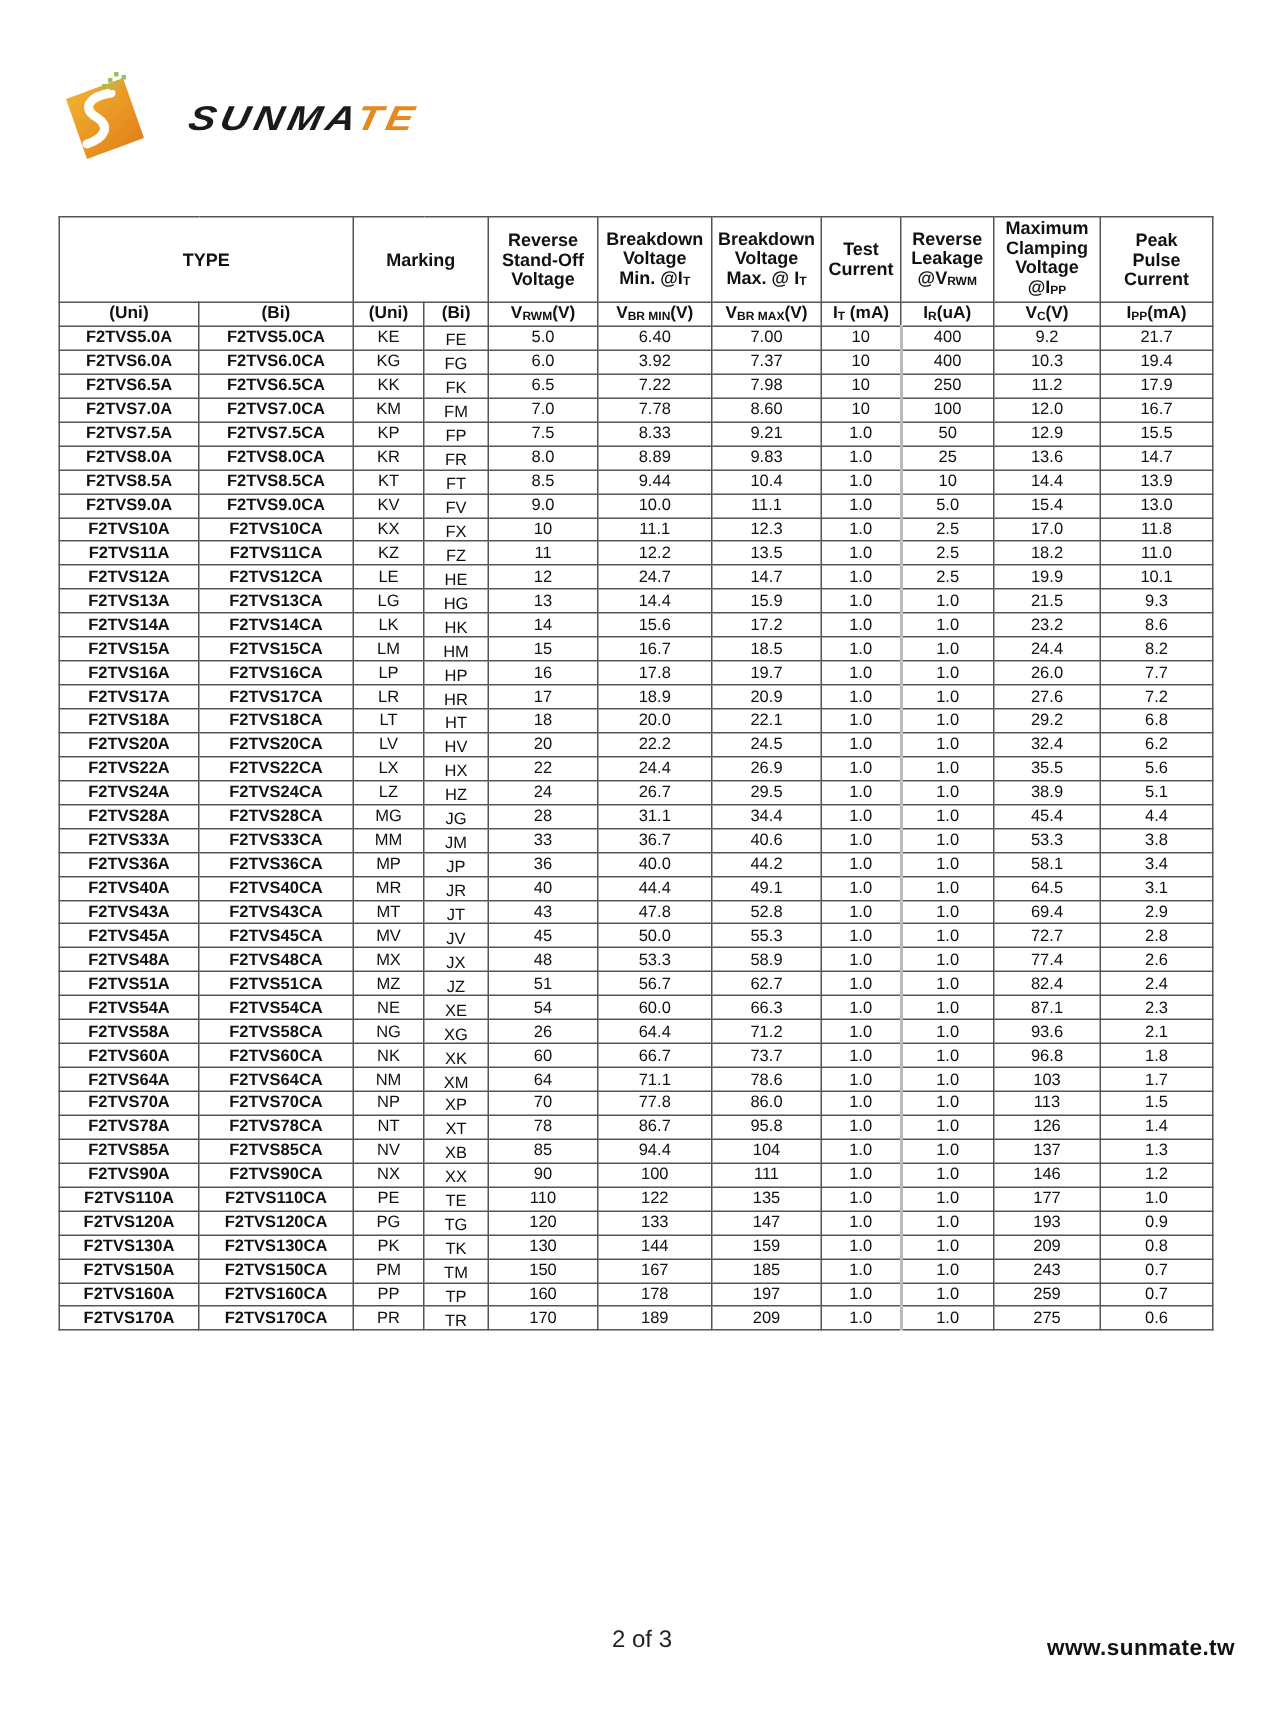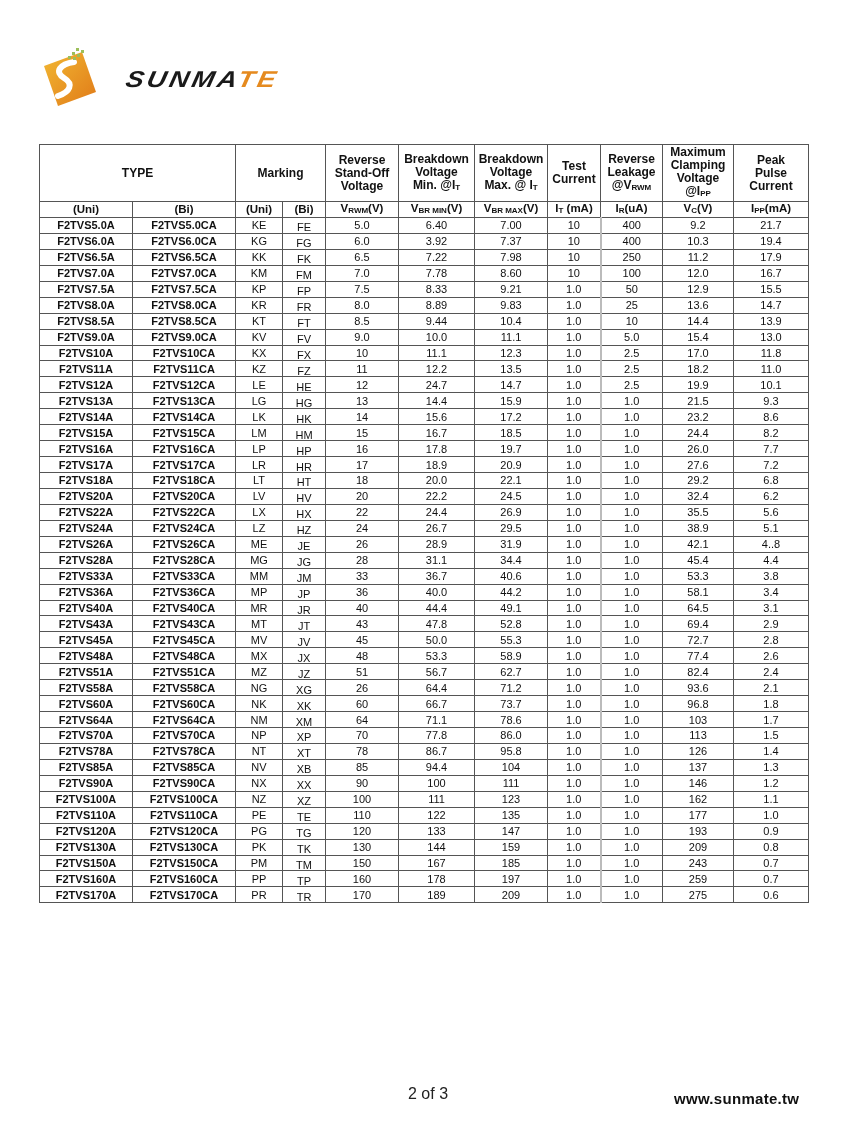--- a/index.html
+++ b/index.html
@@ -22,21 +22,21 @@
   tr.head2 { height: 16px; }
   tr.head2 th { font-size: 11.5px; }
   tr.data { height: 15.95px; }
   td.uni, td.bi { font-weight: bold; font-size: 11px; }
   td.uni { text-align: left; padding-left: 12px; }
   td.bi { text-align: left; padding-left: 14px; }
   sub.s { font-size: 8px; vertical-align: -1px; }
   td.mk-bi { position: relative; top: 2px; }
   td.leak { border-left: 2px solid #bbb !important; }
   .footer-page { position: absolute; left: 408px; top: 1085px; font-size: 16px; color: #222; }
-  .footer-url { position: absolute; left: 674px; top: 1090px; font-size: 15px; font-weight: bold;
+  .footer-url { position: absolute; left: 698px; top: 1090px; font-size: 15px; font-weight: bold;
                 color: #111; letter-spacing: 0.3px; }
 </style>
 </head>
 <body>
 
 <div class="logo">
   <svg class="logo-mark" viewBox="0 0 62 62">
     <defs>
       <linearGradient id="lg" x1="0" y1="0" x2="1" y2="1">
         <stop offset="0" stop-color="#f2b833"></stop>
@@ -380,33 +380,20 @@
         <td class="mk-bi">HZ</td>
         <td class="vrwm">24</td>
         <td class="vbrmin">26.7</td>
         <td class="vbrmax">29.5</td>
         <td class="it">1.0</td>
         <td class="leak">1.0</td>
         <td class="vc">38.9</td>
         <td class="ipp">5.1</td>
       </tr>
       <tr class="data">
-        <td class="uni">F2TVS26A</td>
-        <td class="bi">F2TVS26CA</td>
-        <td class="mk-uni">ME</td>
-        <td class="mk-bi">JE</td>
-        <td class="vrwm">26</td>
-        <td class="vbrmin">28.9</td>
-        <td class="vbrmax">31.9</td>
-        <td class="it">1.0</td>
-        <td class="leak">1.0</td>
-        <td class="vc">42.1</td>
-        <td class="ipp">4..8</td>
-      </tr>
-      <tr class="data">
         <td class="uni">F2TVS28A</td>
         <td class="bi">F2TVS28CA</td>
         <td class="mk-uni">MG</td>
         <td class="mk-bi">JG</td>
         <td class="vrwm">28</td>
         <td class="vbrmin">31.1</td>
         <td class="vbrmax">34.4</td>
         <td class="it">1.0</td>
         <td class="leak">1.0</td>
         <td class="vc">45.4</td>
@@ -497,20 +484,33 @@
         <td class="mk-bi">JZ</td>
         <td class="vrwm">51</td>
         <td class="vbrmin">56.7</td>
         <td class="vbrmax">62.7</td>
         <td class="it">1.0</td>
         <td class="leak">1.0</td>
         <td class="vc">82.4</td>
         <td class="ipp">2.4</td>
       </tr>
       <tr class="data">
+        <td class="uni">F2TVS54A</td>
+        <td class="bi">F2TVS54CA</td>
+        <td class="mk-uni">NE</td>
+        <td class="mk-bi">XE</td>
+        <td class="vrwm">54</td>
+        <td class="vbrmin">60.0</td>
+        <td class="vbrmax">66.3</td>
+        <td class="it">1.0</td>
+        <td class="leak">1.0</td>
+        <td class="vc">87.1</td>
+        <td class="ipp">2.3</td>
+      </tr>
+      <tr class="data">
         <td class="uni">F2TVS58A</td>
         <td class="bi">F2TVS58CA</td>
         <td class="mk-uni">NG</td>
         <td class="mk-bi">XG</td>
         <td class="vrwm">26</td>
         <td class="vbrmin">64.4</td>
         <td class="vbrmax">71.2</td>
         <td class="it">1.0</td>
         <td class="leak">1.0</td>
         <td class="vc">93.6</td>
@@ -588,33 +588,20 @@
         <td class="mk-bi">XX</td>
         <td class="vrwm">90</td>
         <td class="vbrmin">100</td>
         <td class="vbrmax">111</td>
         <td class="it">1.0</td>
         <td class="leak">1.0</td>
         <td class="vc">146</td>
         <td class="ipp">1.2</td>
       </tr>
       <tr class="data">
-        <td class="uni">F2TVS100A</td>
-        <td class="bi">F2TVS100CA</td>
-        <td class="mk-uni">NZ</td>
-        <td class="mk-bi">XZ</td>
-        <td class="vrwm">100</td>
-        <td class="vbrmin">111</td>
-        <td class="vbrmax">123</td>
-        <td class="it">1.0</td>
-        <td class="leak">1.0</td>
-        <td class="vc">162</td>
-        <td class="ipp">1.1</td>
-      </tr>
-      <tr class="data">
         <td class="uni">F2TVS110A</td>
         <td class="bi">F2TVS110CA</td>
         <td class="mk-uni">PE</td>
         <td class="mk-bi">TE</td>
         <td class="vrwm">110</td>
         <td class="vbrmin">122</td>
         <td class="vbrmax">135</td>
         <td class="it">1.0</td>
         <td class="leak">1.0</td>
         <td class="vc">177</td>

